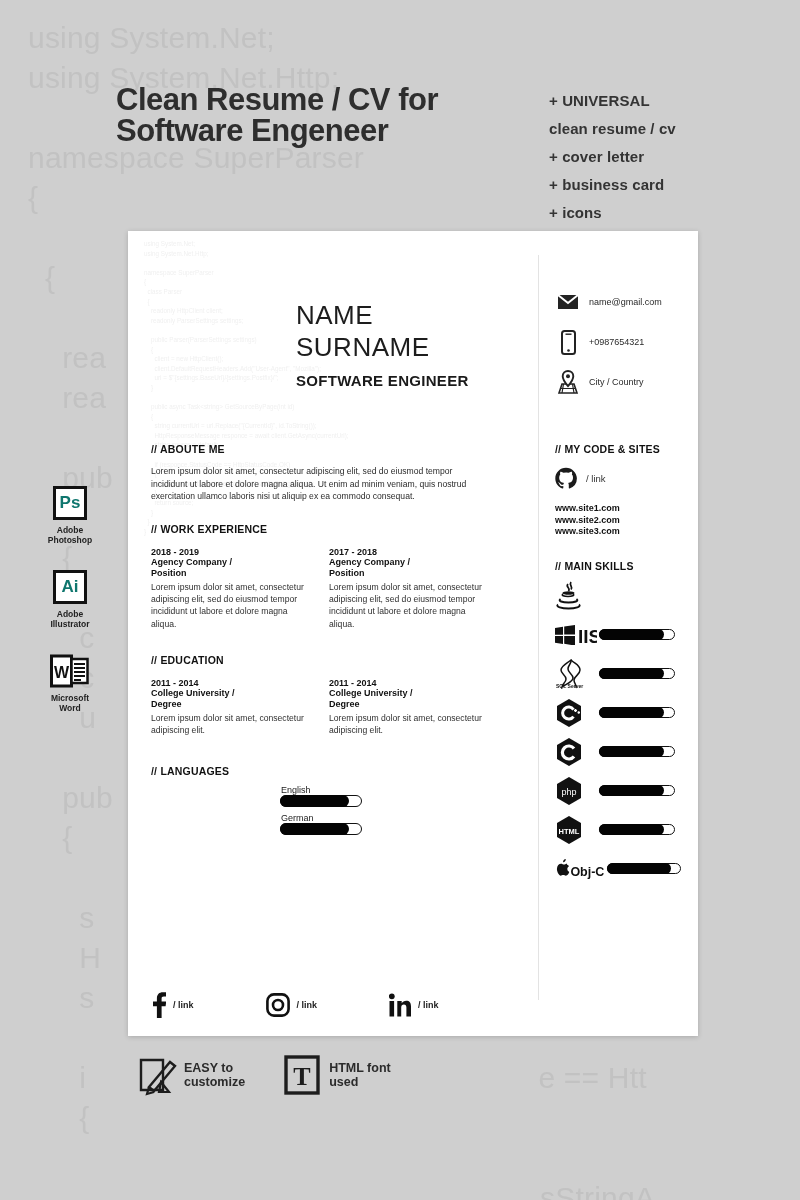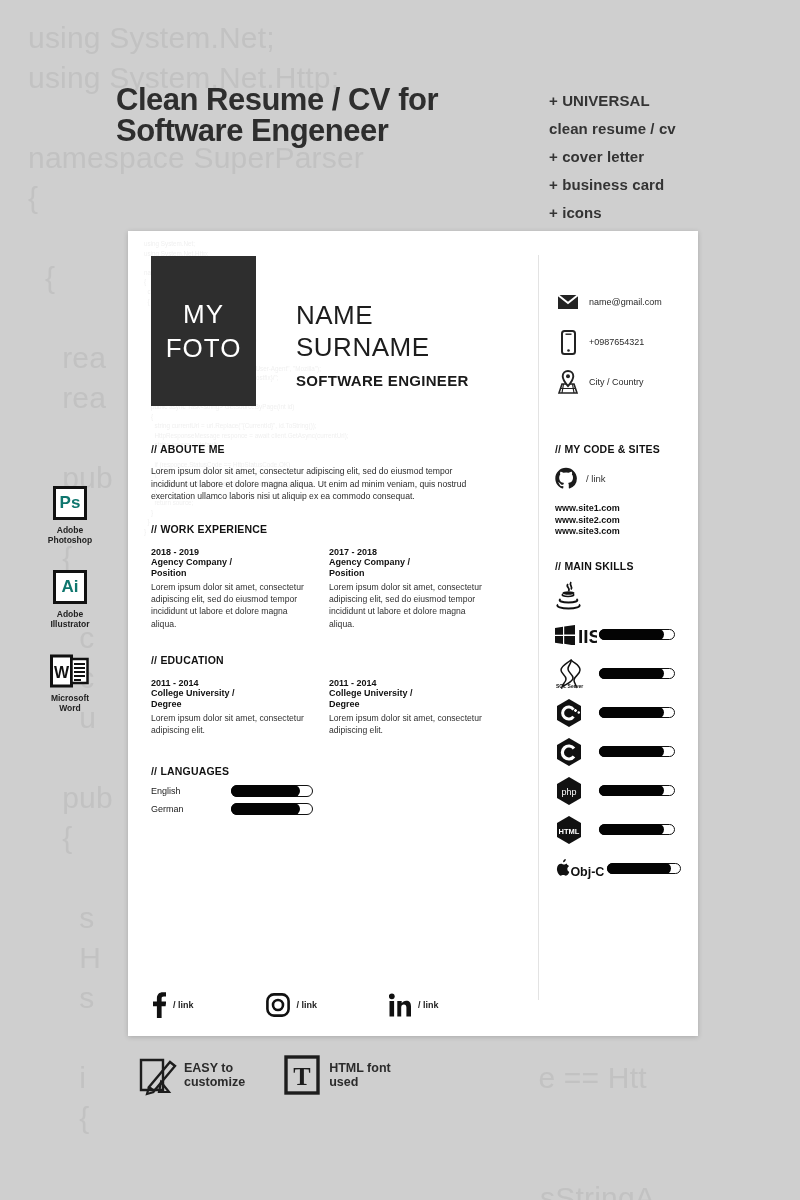--- a/index.html
+++ b/index.html
@@ -89,21 +89,21 @@
   .col-left { position: absolute; left: 23px; top: 212px; width: 340px; }
   .body-tx { font-size: 8.6px; line-height: 12.6px; color: #2c2c2c; }
   .lorem { margin-top: 10px; }
 
   .two { display: flex; gap: 18px; margin-top: 12px; }
   .two > div { width: 160px; }
   .yr { font-size: 9px; font-weight: bold; color: #111; }
   .org { font-size: 9px; font-weight: bold; color: #111; line-height: 11.5px; }
   .desc { font-size: 8.6px; line-height: 12.3px; color: #303030; margin-top: 1px; }
 
-  .lang-row { display: flex; align-items: center; margin-top: 6px; }
+  .lang-row { display: flex; align-items: center; margin-top: 6px; flex-direction: column; }
   .lang-name { width: 80px; font-size: 9px; color: #222; }
 
   .bar { position: relative; width: 76px; height: 11px; }
   .bar .track {
     position: absolute; inset: 0;
     border: 1.2px solid #111; border-radius: 6px; background: #fff;
   }
   .bar .fill {
     position: absolute; left: 0; top: 0; bottom: 0;
     background: #040404; border-radius: 6px;
@@ -254,24 +254,20 @@
         source = await responce.Content.ReadAsStringAsync();
       }
       return source;
     }
   }
 }</div>
     <div class="card-inner">
 
       <div class="vline"></div>
 
-      <div class="photo">
-        <span>MY</span>
-        <span>FOTO</span>
-      </div>
 
       <div class="name-block">
         <div class="nm">NAME</div>
         <div class="nm">SURNAME</div>
         <div class="role">SOFTWARE ENGINEER</div>
       </div>
 
       <div class="contacts">
         <div class="crow">
           <span class="ic">

